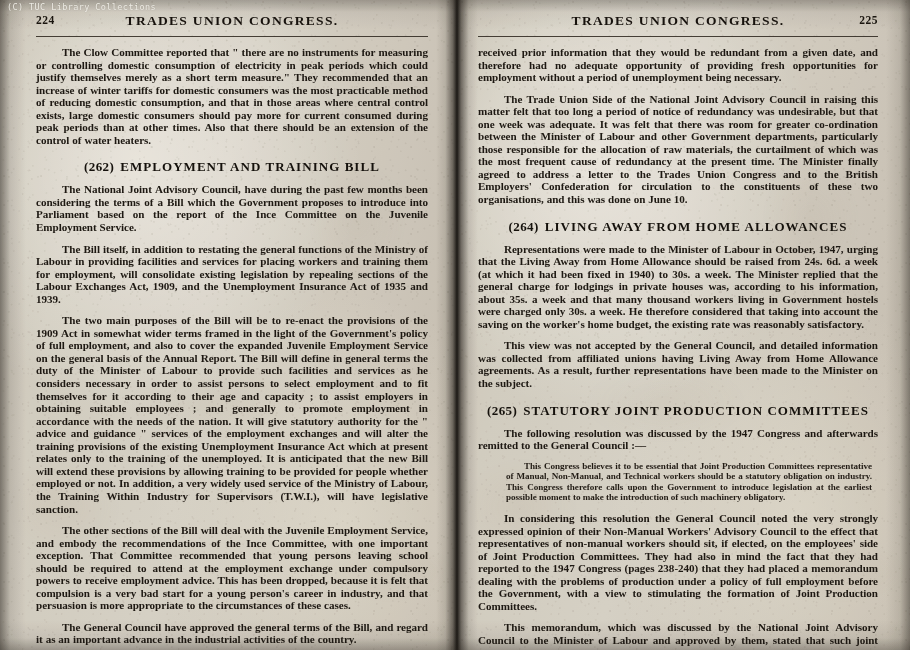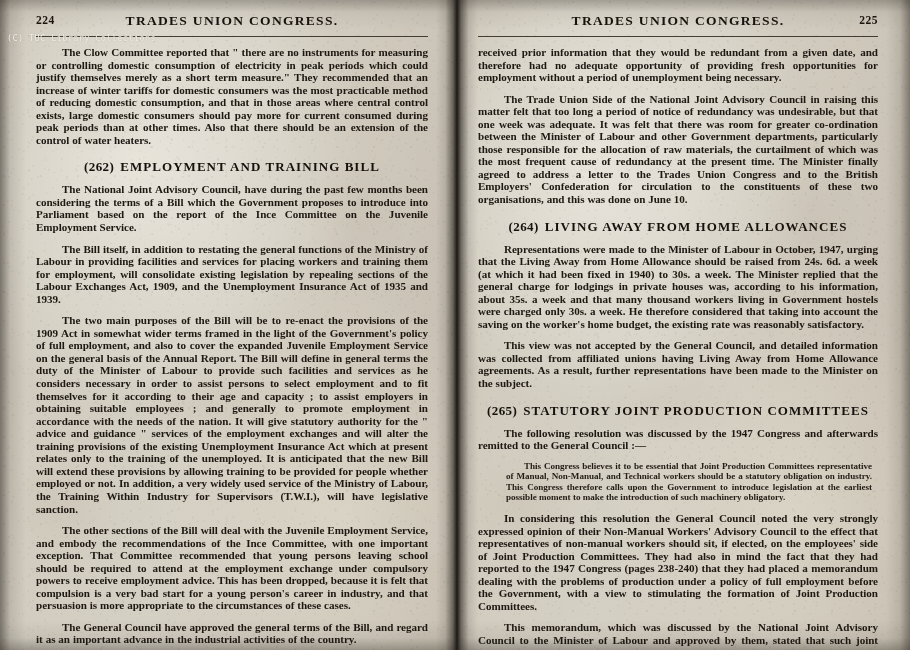--- a/index.html
+++ b/index.html
@@ -112,21 +112,20 @@
     position: absolute;
     left: 7px;
     top: 2px;
     font-family: "DejaVu Sans Mono", "Liberation Mono", monospace;
     font-size: 8.5px;
     letter-spacing: 0.4px;
     color: rgba(252,250,245,0.85);
     text-shadow: 0 0 1px rgba(120,112,96,0.5);
     white-space: nowrap;
     z-index: 6;
-    margin-top: 31px;
   }
 
   
   .col {
     position: absolute;
     top: 0;
     color: #1c1712;
   }
   #col-left  { left: 36px;  width: 392px; }
   #col-right { left: 478px; width: 400px; }

